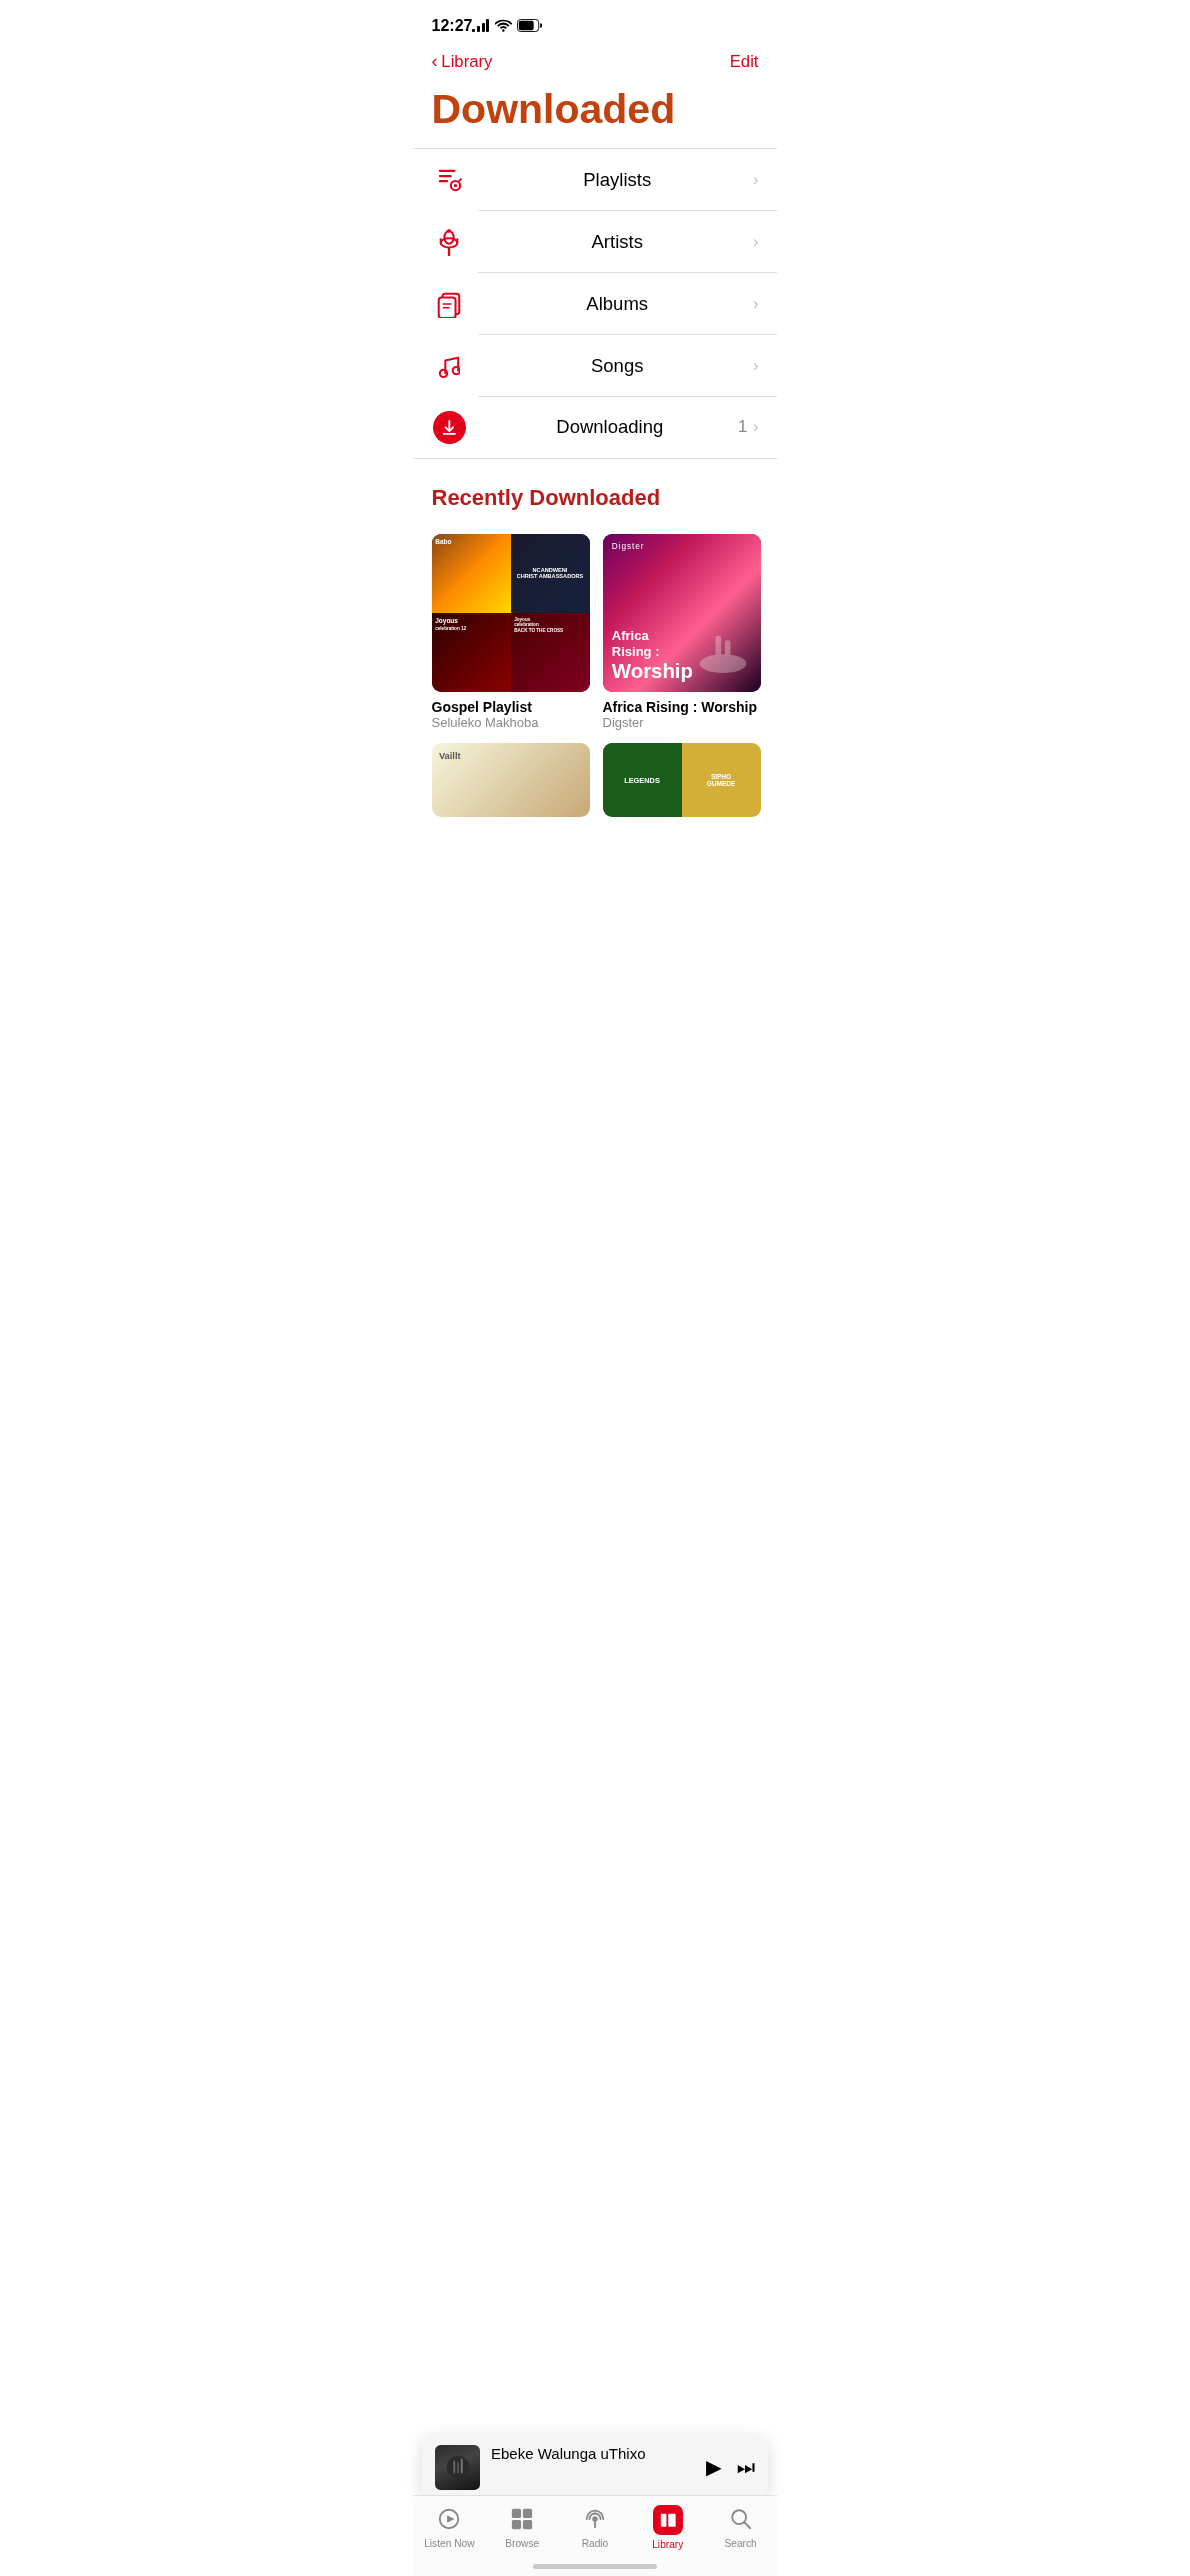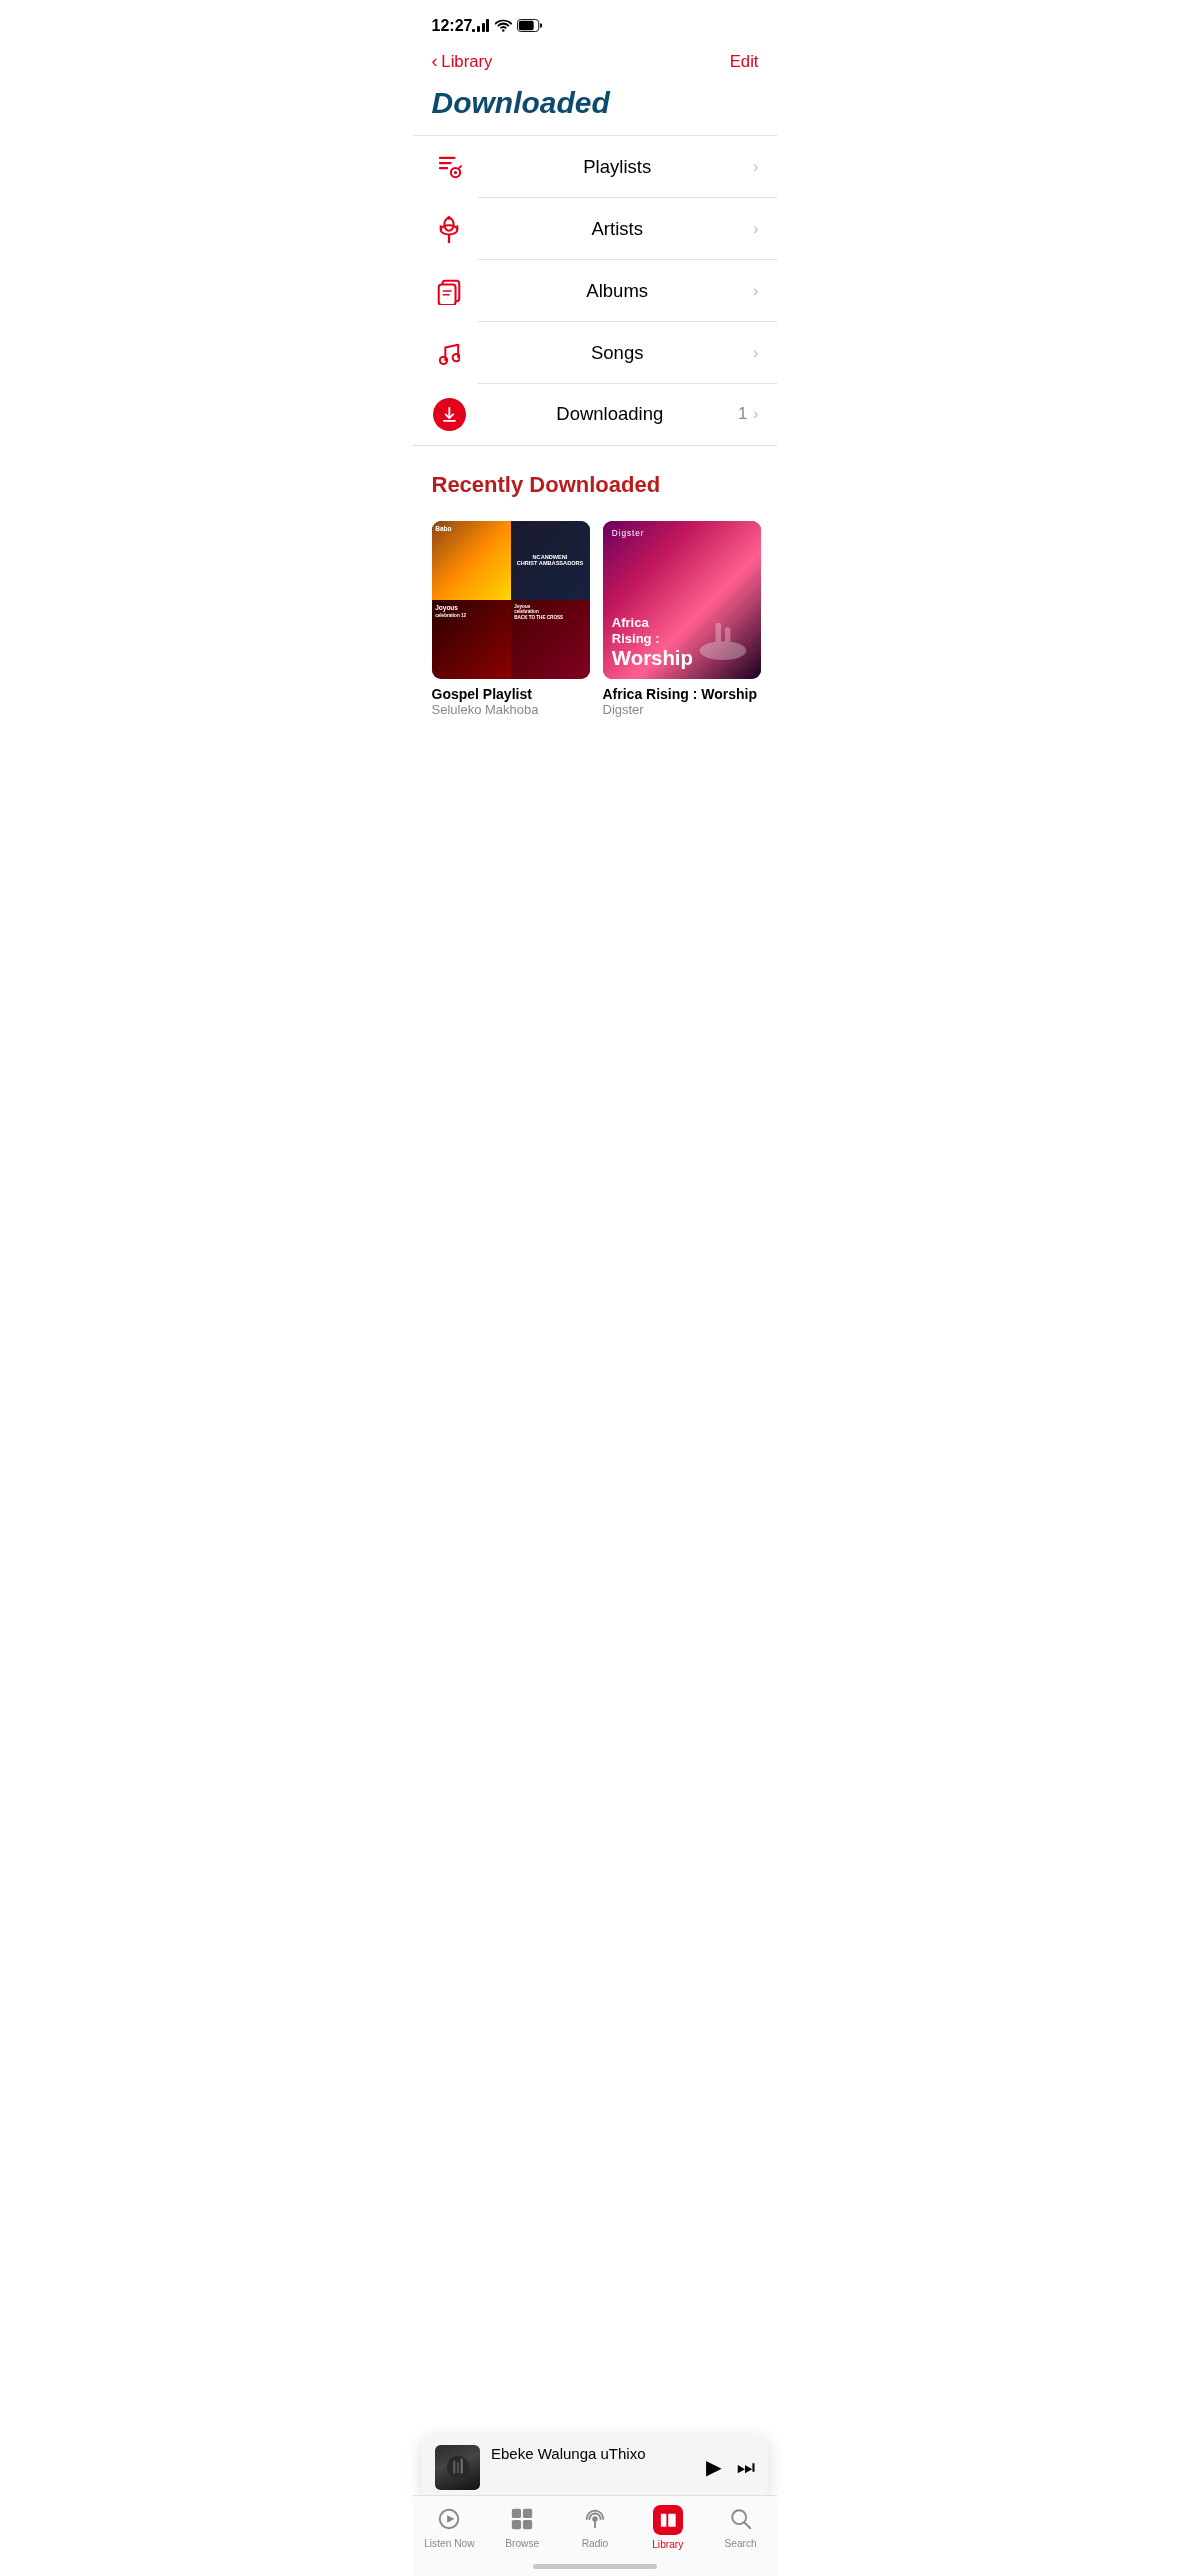--- a/index.html
+++ b/index.html
@@ -66,25 +66,24 @@
       font-size: 16.7px;
     }
     .nav-edit {
       color: #e3001b;
       font-size: 16.7px;
       cursor: pointer;
     }
 
     
     .page-title {
-      font-size: 30px;
+      font-size: 41px;
       font-weight: 800;
-      color: #0c4a6e;
+      color: #c2410c;
       padding: 5.6px 18.5px 15px 18.5px;
-      font-style: italic;
     }
 
     
     .divider {
       height: 0.9px;
       background: #e0e0e0;
       margin-left: 65px;
     }
     .divider-full {
       height: 0.9px;
@@ -528,20 +527,29 @@
             <div class="africa-text">Africa<br>Rising :</div>
             <div class="africa-worship">Worship</div>
           </div>
         </div>
       </div>
       <div class="album-name">Africa Rising : Worship</div>
       <div class="album-artist">Digster</div>
     </div>
   </div>
 
+  <div class="albums-row-2">
+    <div class="album-partial partial-1" style="background: linear-gradient(135deg, #f5f5dc 0%, #c8a875 100%); display:flex; align-items:flex-start; padding:7.4px;">
+      <div style="font-size:9.3px; font-weight:bold; color:#555;">Vaillt</div>
+    </div>
+    <div class="album-partial partial-2" style="display:grid; grid-template-columns:1fr 1fr; gap:0; overflow:hidden; border-radius:9.3px;">
+      <div style="background:#1a5c1a; display:flex; align-items:center; justify-content:center; font-size:7.4px; color:white; font-weight:bold;">LEGENDS</div>
+      <div style="background:#d4af37; display:flex; align-items:center; justify-content:center; font-size:6.5px; color:white; font-weight:bold; text-align:center;">SIPHO<br>GUMEDE</div>
+    </div>
+  </div>
 </div>
 
 <div style="height: 167px;"></div>
 
 <div class="mini-player">
   <div class="mini-player-art">
     <div class="mini-player-art-inner">
       <svg width="28" height="28" viewBox="0 0 30 30" fill="none">
         <circle cx="15" cy="15" r="12" fill="#2a2a2a"></circle>
         <rect x="10" y="8" width="2" height="14" rx="1" fill="#666"></rect>

